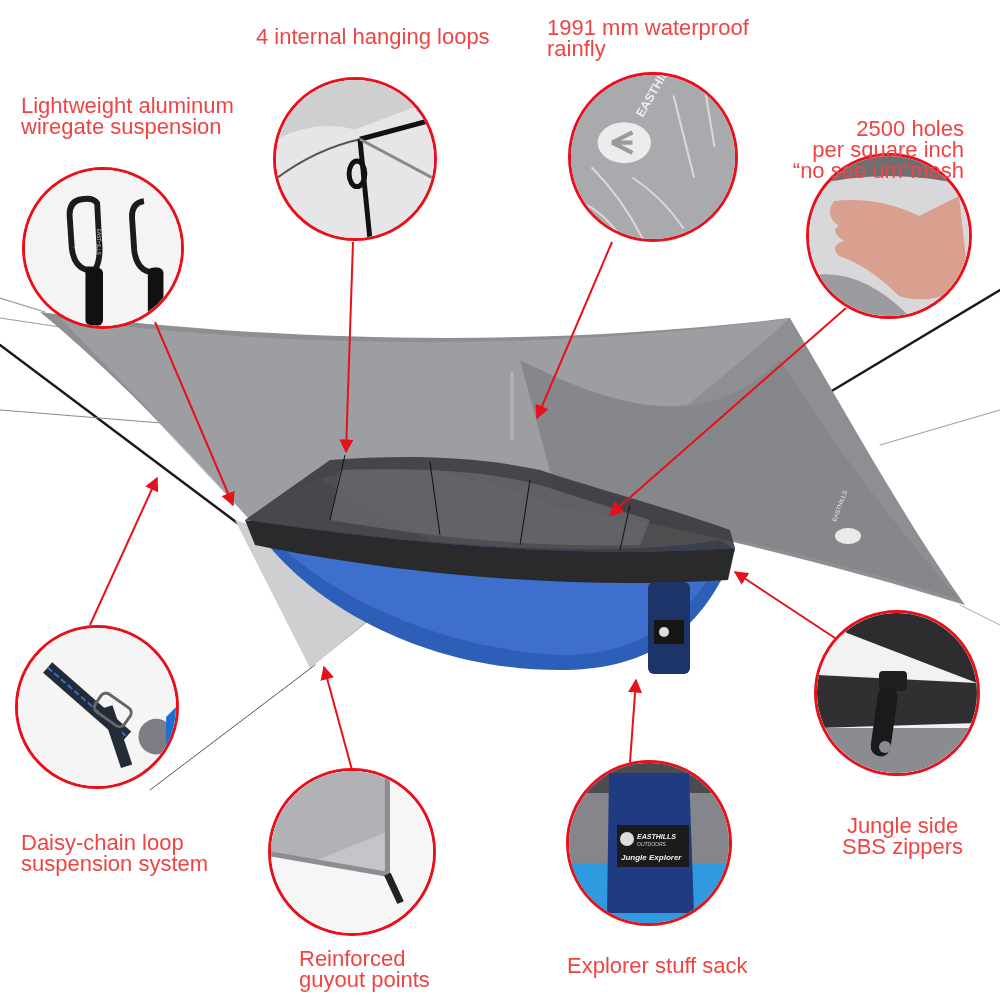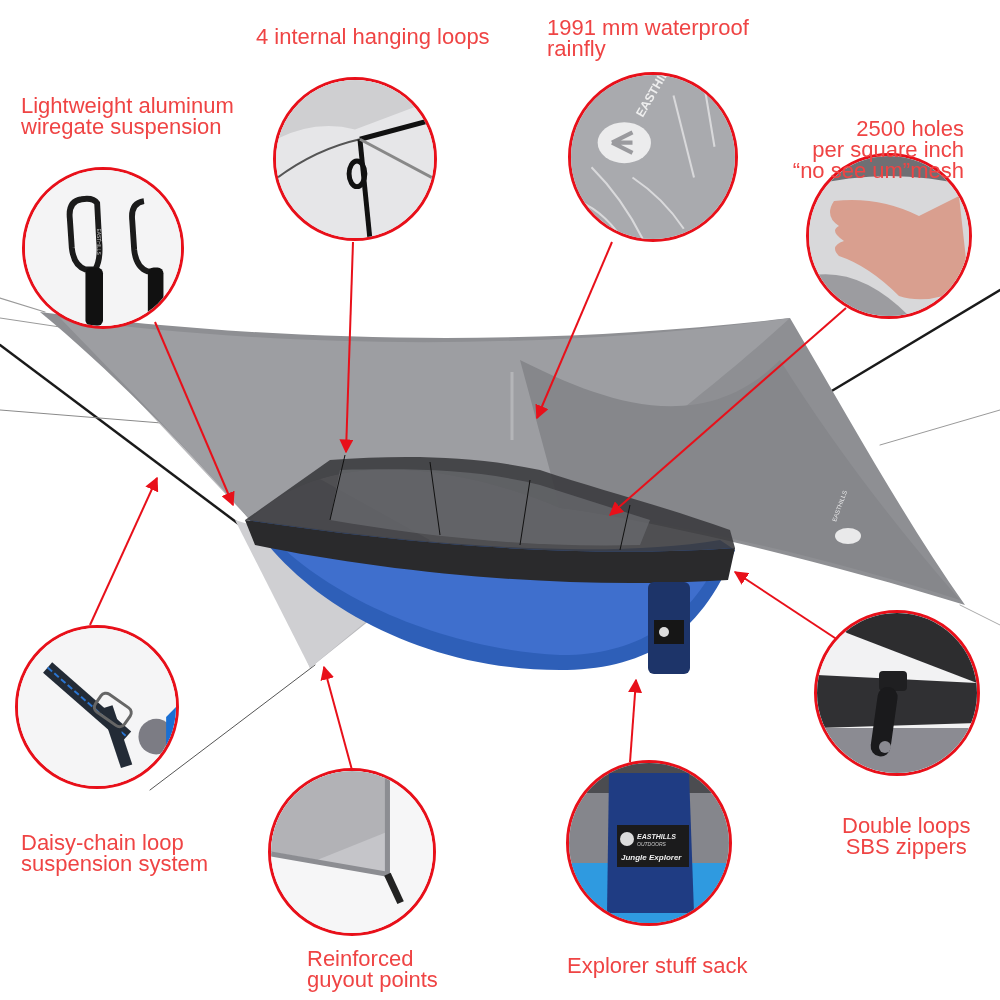--- a/index.html
+++ b/index.html
@@ -174,17 +174,17 @@
 <div class="label" style="left:21px;top:95px;">Lightweight aluminum
 wiregate suspension</div>
 <div class="label" style="left:256px;top:26px;">4 internal hanging loops</div>
 <div class="label" style="left:547px;top:17px;">1991 mm waterproof
 rainfly</div>
 <div class="label right" style="right:36px;top:74px;margin-top:44px;">2500 holes
 per square inch
 “no see um”mesh</div>
 <div class="label" style="left:21px;top:832px;">Daisy-chain loop
 suspension system</div>
-<div class="label" style="left:299px;top:948px;margin-left:8px;">Reinforced
+<div class="label" style="left:299px;top:948px;">Reinforced
 guyout points</div>
 <div class="label" style="left:567px;top:955px;">Explorer stuff sack</div>
-<div class="label center" style="left:842px;top:815px;">Double loops
+<div class="label center" style="left:842px;top:815px;">Jungle side
 SBS zippers</div>
 
 </body></html>

